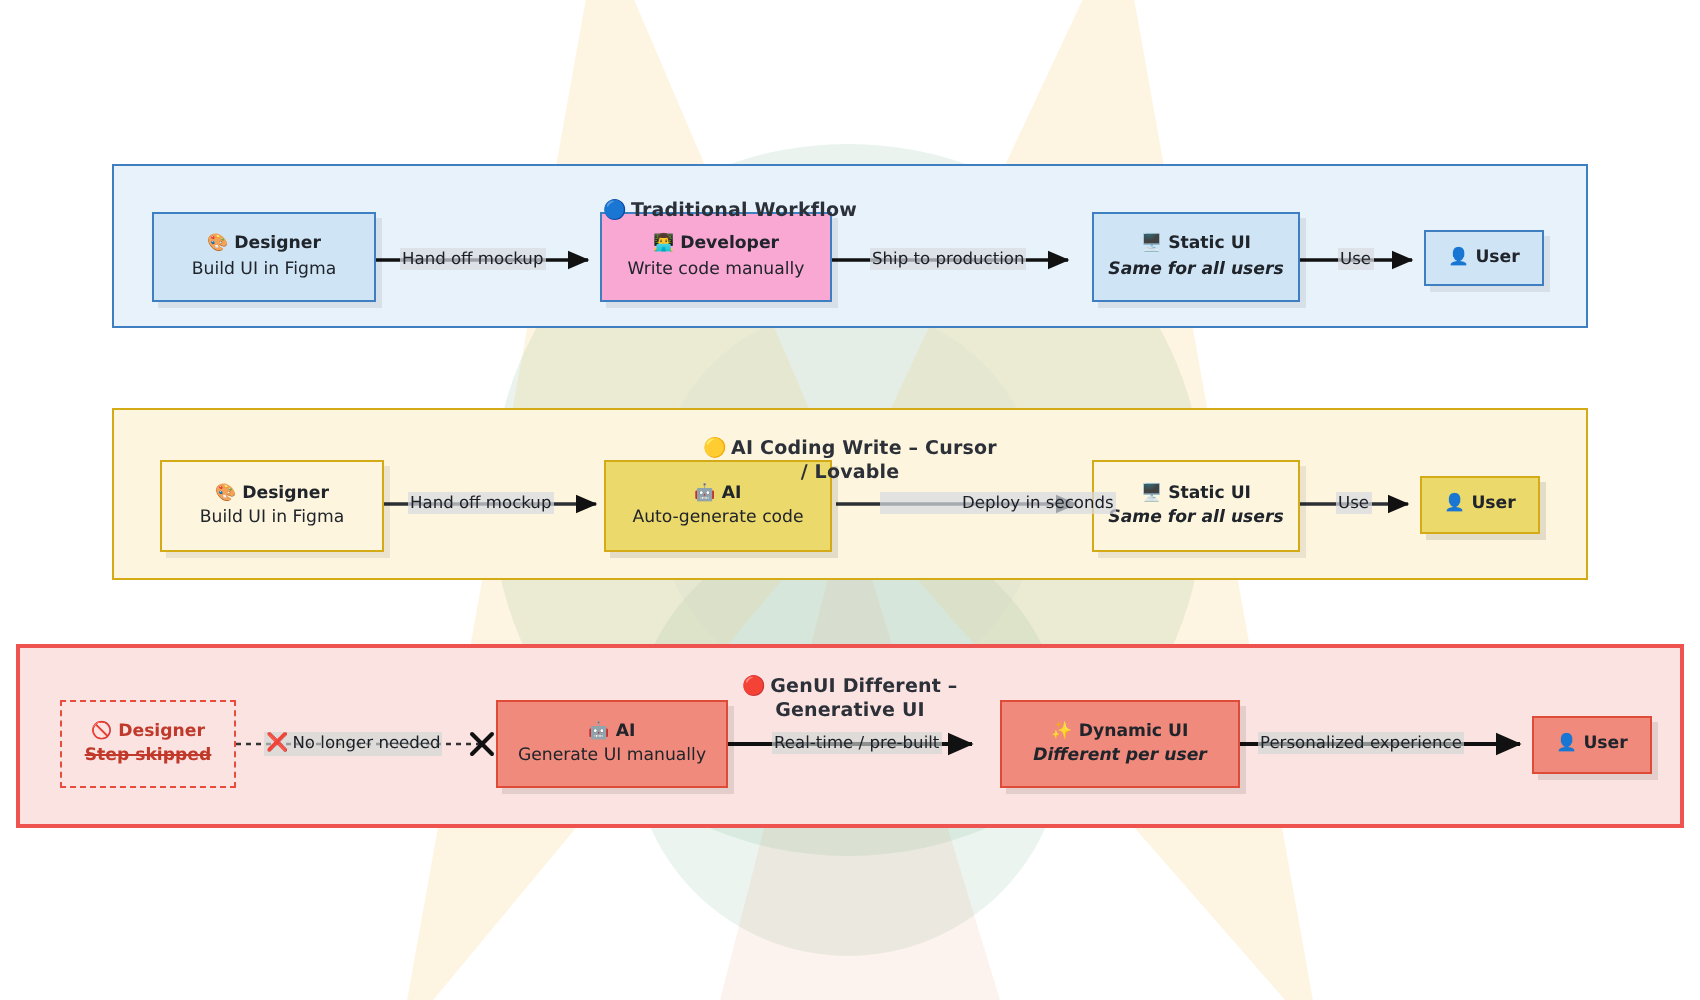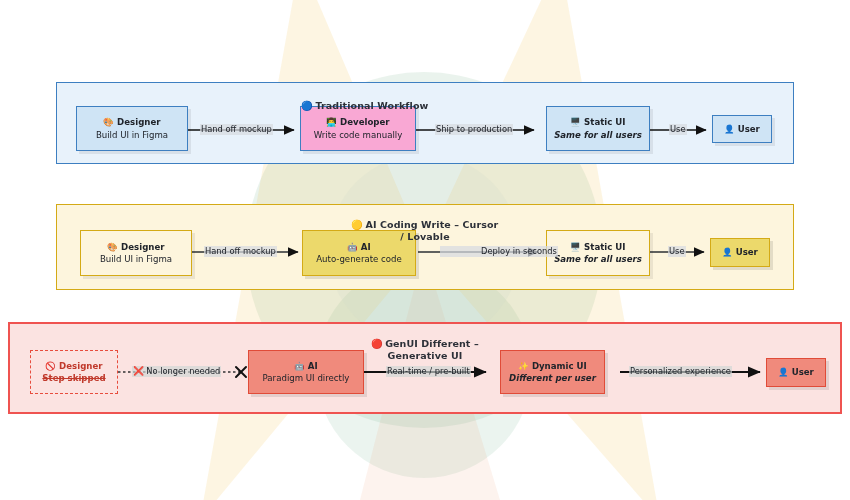--- a/index.html
+++ b/index.html
@@ -239,24 +239,24 @@
               background:#fbe3e1; border:1.6px dashed #e74c3c;
               color:#c0392b;">
     <div class="ln1" style="color:#c0392b;"><span class="nicon">🚫</span><span>Designer</span></div>
     <div class="ln2 strike">Step skipped</div>
   </div>
 
   <div class="node" style="left:248px; top:350px; width:116px; height:44px;
               background:#f08a7c; border:1.6px solid #e04b38;
               box-shadow:3px 3px 0 rgba(0,0,0,0.09);">
     <div class="ln1"><span class="nicon">🤖</span><span>AI</span></div>
-    <div class="ln2">Paradigm UI directly</div>
-  </div>
-
-  <div class="node" style="left:500px; top:350px; width:105px; height:44px;
+    <div class="ln2">Generate UI manually</div>
+  </div>
+
+  <div class="node" style="left:500px; top:350px; width:120px; height:44px;
               background:#f08a7c; border:1.6px solid #e04b38;
               box-shadow:3px 3px 0 rgba(0,0,0,0.09);">
     <div class="ln1"><span class="nicon">✨</span><span>Dynamic UI</span></div>
     <div class="ln2 italic">Different per user</div>
   </div>
 
   <div class="node" style="left:766px; top:358px; width:60px; height:29px;
               background:#f08a7c; border:1.6px solid #e04b38;
               box-shadow:3px 3px 0 rgba(0,0,0,0.09);">
     <div class="ln1"><span class="nicon">👤</span><span>User</span></div>

